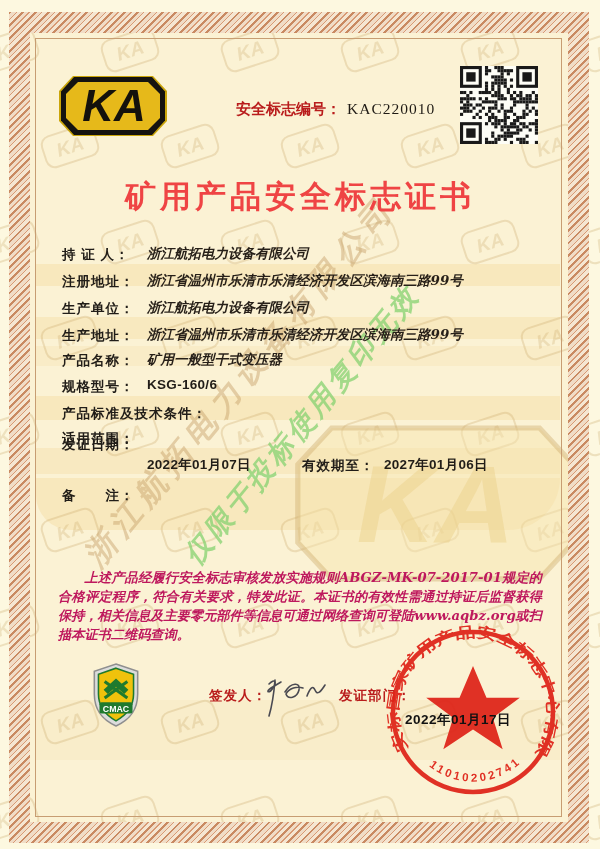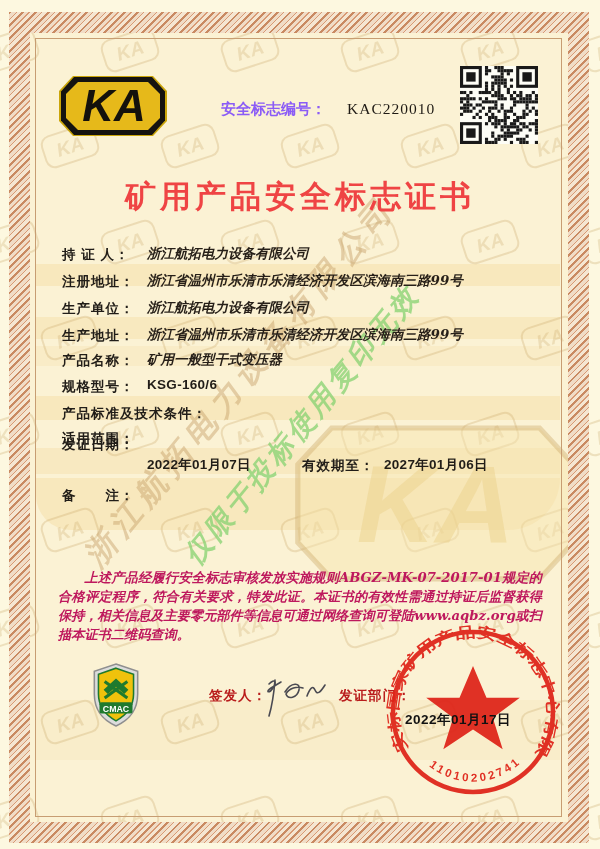--- a/index.html
+++ b/index.html
@@ -9,21 +9,21 @@
   .content-bg{position:absolute;left:22px;top:24px;right:24px;bottom:18px;background:#fbf2d4;}
   .band{position:absolute;left:36px;right:40px;background:#f5dda6;}
   .frame{position:absolute;left:9px;top:12px;right:11px;bottom:6px;
          border:21px solid transparent;
          border-image:repeating-linear-gradient(135deg,#c98a62 0 2px,#f0dcc6 2px 5px,#d89a74 5px 6px,#f5e6d2 6px 9px) 21;}
   .inner-line{position:absolute;left:35px;top:38px;right:38px;bottom:32px;border:1px solid #c79d72;}
   .abs{position:absolute;}
   .lbl{position:absolute;font:600 13.5px "Liberation Sans",sans-serif;color:#211d18;letter-spacing:1px;white-space:nowrap;}
   .val-kai{position:absolute;font:600 13.5px "DejaVu Serif","Liberation Serif",serif;font-style:italic;color:#261f18;white-space:nowrap;}
   .val-sans{position:absolute;font:700 13.5px "Liberation Sans",sans-serif;color:#211d18;letter-spacing:.3px;white-space:nowrap;}
-  .serial-lbl{position:absolute;left:221px;top:100px;font:600 15px "Liberation Sans",sans-serif;color:#8b5cf6;}
+  .serial-lbl{position:absolute;left:236px;top:100px;font:600 15px "Liberation Sans",sans-serif;color:#b91c1c;}
   .serial-val{position:absolute;left:347px;top:100px;font:500 15.5px "Liberation Serif",serif;letter-spacing:1px;color:#1f1b15;}
   .title{position:absolute;left:0;top:176px;width:100%;text-align:center;
          font:900 31px "Liberation Sans",sans-serif;letter-spacing:4px;color:#ef4444;}
   .para{position:absolute;left:58px;top:568px;width:484px;
         font:700 13.2px "DejaVu Serif","Liberation Serif",serif;font-style:italic;
         line-height:19px;text-align:justify;text-indent:2em;color:#be185d;}
   .wm{position:absolute;text-align:center;white-space:nowrap;pointer-events:none;}
   .wm-company{left:5px;top:360px;width:470px;transform:rotate(-50.5deg);
               font:700 32px "DejaVu Serif",serif;font-style:italic;letter-spacing:7px;
               color:rgba(193,152,95,0.42);}

